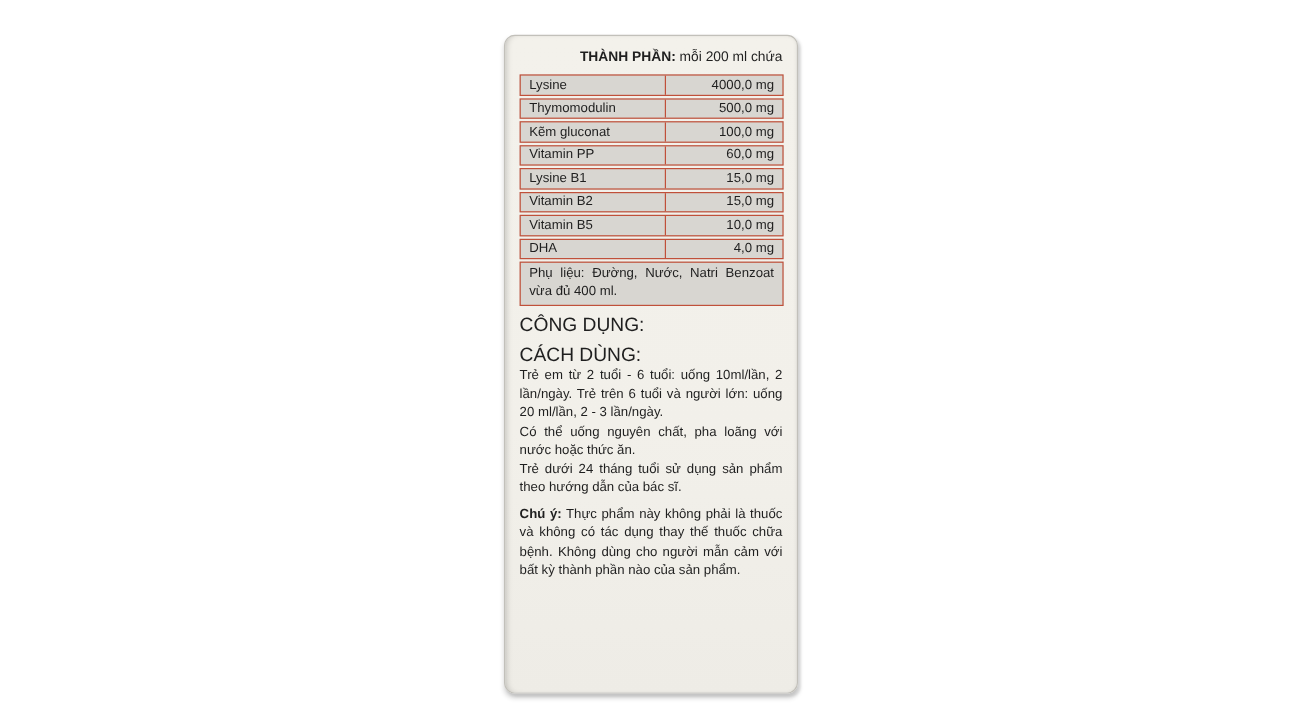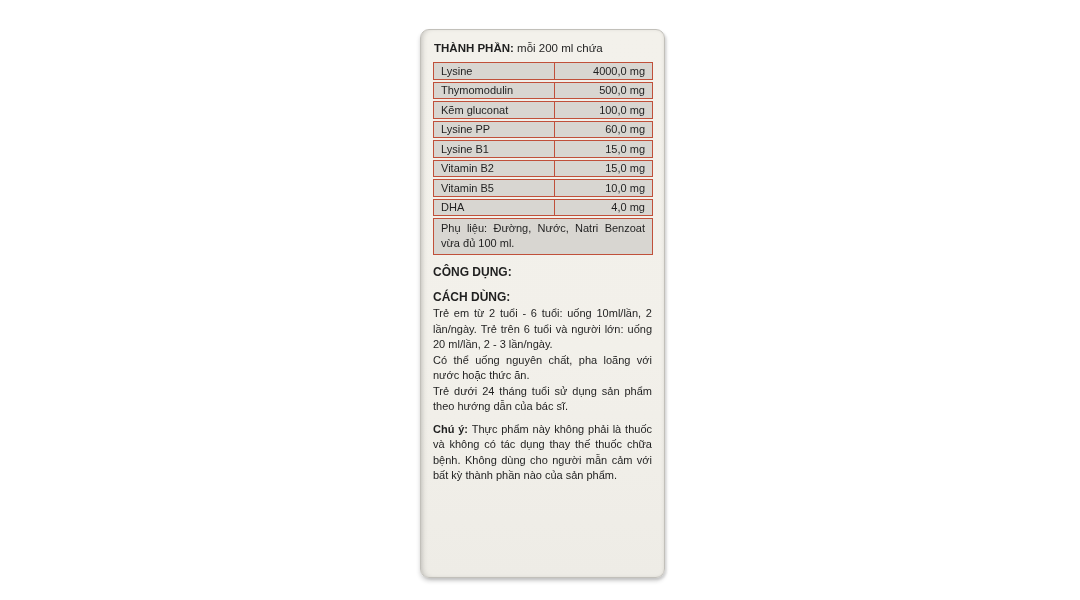--- a/index.html
+++ b/index.html
@@ -27,20 +27,21 @@
     border-radius:9px;
     padding:7px 12px 8px 12px;
     box-shadow:0 3px 4px rgba(0,0,0,.18), 2px 2px 2px rgba(0,0,0,.08), inset 4px 0 6px -4px rgba(0,0,0,.28), inset -2px 0 4px -3px rgba(0,0,0,.15);
     overflow:hidden;
   }
   .ing-header{
     font-size:11.5px;
     line-height:16px;
     margin:3px 0 6px 1px;
     white-space:nowrap;
+    text-align:right;
   }
   .ing-header b{font-weight:bold;}
   .tbl{width:220px;}
   .row{
     display:flex;
     align-items:stretch;
     height:17.5px;
     background:var(--cellbg);
     border:1.5px solid var(--red);
     margin-bottom:2px;
@@ -61,22 +62,22 @@
   .tbl-footer{
     background:var(--cellbg);
     border:1.5px solid var(--red);
     padding:2px 7px 3px 7px;
     font-size:11px;
     line-height:15px;
     text-align:justify;
   }
   .section{margin-top:9px;}
   .sec-h{
-    font-size:12px;
-    font-weight:bold;
+    font-size:16px;
+    font-weight:normal;
     line-height:16px;
     margin:0 0 1px 0;
   }
   .p{
     margin:0;
     font-size:11px;
     line-height:15.5px;
     text-align:justify;
   }
   .note{margin-top:7px;}
@@ -99,40 +100,40 @@
     </div>
     <div class="row">
       <div class="cname">Thymomodulin</div>
       <div class="camt">500,0 mg</div>
     </div>
     <div class="row">
       <div class="cname">Kẽm gluconat</div>
       <div class="camt">100,0 mg</div>
     </div>
     <div class="row">
-      <div class="cname">Lysine PP</div>
+      <div class="cname">Vitamin PP</div>
       <div class="camt">60,0 mg</div>
     </div>
     <div class="row">
       <div class="cname">Lysine B1</div>
       <div class="camt">15,0 mg</div>
     </div>
     <div class="row">
       <div class="cname">Vitamin B2</div>
       <div class="camt">15,0 mg</div>
     </div>
     <div class="row">
       <div class="cname">Vitamin B5</div>
       <div class="camt">10,0 mg</div>
     </div>
     <div class="row">
       <div class="cname">DHA</div>
       <div class="camt">4,0 mg</div>
     </div>
-    <div class="tbl-footer">Phụ liệu: Đường, Nước, Natri Benzoat vừa đủ 100 ml.</div>
+    <div class="tbl-footer">Phụ liệu: Đường, Nước, Natri Benzoat vừa đủ 400 ml.</div>
   </div>
 
   <div class="section">
     <div class="sec-h">CÔNG DỤNG:</div>
   </div>
 
   <div class="section">
     <div class="sec-h">CÁCH DÙNG:</div>
     <p class="p">Trẻ em từ 2 tuổi - 6 tuổi: uống 10ml/lần, 2 lần/ngày. Trẻ trên 6 tuổi và người lớn: uống 20 ml/lần, 2 - 3 lần/ngày.</p>
     <p class="p">Có thể uống nguyên chất, pha loãng với nước hoặc thức ăn.</p>

